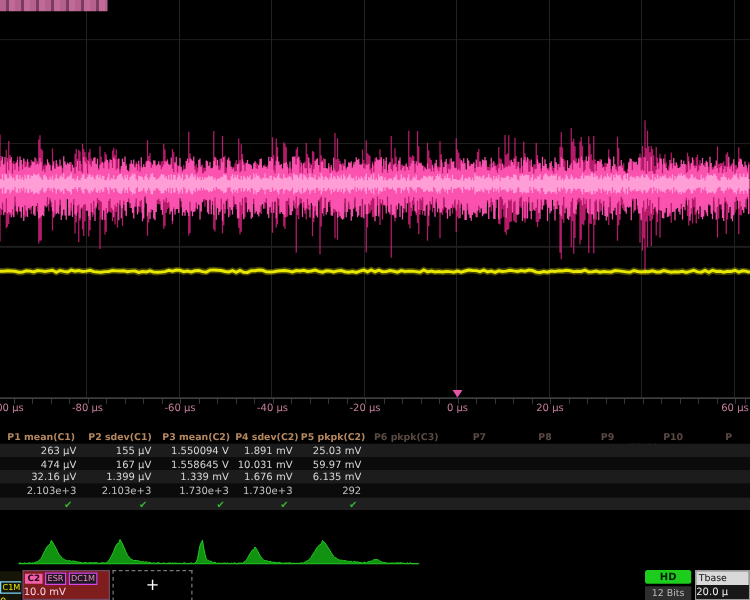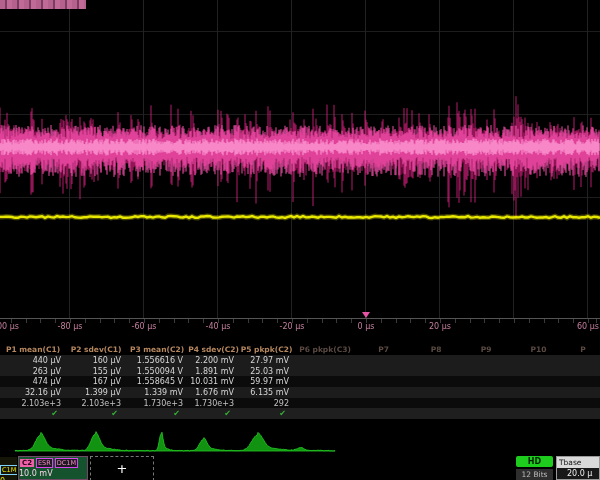--- a/index.html
+++ b/index.html
@@ -40,41 +40,41 @@
   
   #histogram-svg{left:0;top:429px;width:600px;height:27px;}
   
   #bottom-bar{left:0;top:456px;width:600px;height:24px;}
   #c1-box{position:absolute;left:0;top:1px;width:17px;height:23px;overflow:hidden;
     background:#151508;}
   #c1-box .row1{font-size:6.5px;color:#e8e800;border:1px solid #7dd3fc;
     display:inline-block;padding:0 1px;margin-top:1px;}
   #c1-box .row2{font-size:8px;color:#e8e800;margin-top:1px;}
   #c2-box{position:absolute;left:18px;top:0;width:70px;height:24px;
-    background:#14532d;border:1px solid #704a64;box-sizing:border-box;}
+    background:#7f1d1d;border:1px solid #704a64;box-sizing:border-box;}
   #c2-box .tagrow{display:flex;gap:2px;align-items:center;padding:1px 0 0 1px;}
   .c2-badge{background:#f060a8;color:#2a0018;font-size:7px;font-weight:bold;padding:0 2px;}
   .c2-tag{color:#f08cc0;font-size:6.5px;border:1px solid #d946ef;padding:0 1px;
     background:#201824;}
   #c2-box .scale{font-size:8px;color:#f6d2e6;text-align:left;padding-right:3px;margin-top:1px;}
   #trigger-box{position:absolute;left:90px;top:0;width:62px;height:23px;
     border:1px dashed #777;background:#000;color:#fff;
     display:flex;align-items:center;justify-content:center;font-size:13px;}
   #hd-badge{position:absolute;left:516px;top:0;width:37px;height:11px;
     background:#1ecc1e;color:#002200;font-size:8px;font-weight:bold;
     display:flex;align-items:center;justify-content:center;border-radius:2px;}
   #bits-label{position:absolute;left:516px;top:13px;width:37px;height:11px;
     background:#2e2e2e;color:#bbb;font-size:7.5px;
     display:flex;align-items:center;justify-content:center;}
   #tbase-box{position:absolute;left:556px;top:0;width:44px;height:24px;
     border:1px solid #999;box-sizing:border-box;}
   #tbase-box .row1{background:#d9d9d9;color:#111;font-size:7.5px;height:11px;
     line-height:11px;padding-left:2px;}
   #tbase-box .row2{background:#181818;color:#eee;font-size:8px;height:11px;
-    line-height:11px;padding-left:10px;}
+    line-height:11px;padding-left:0;}
 </style>
 </head>
 <body>
 
 <div id="grid-area" class="abs"></div>
 <svg id="trace-svg" class="abs" viewBox="0 0 600 318">
   <g id="c2-noise-trace">
       <path d="M0 107.6V193.2M1 124.8V171.9M2 127.8V167.9M3 134.6V163.5M4 129.7V170.1M5 119.7V182.5M6 126.3V181.3M7 112.8V179.1M8 124.0V172.0M9 131.2V170.3M10 130.2V172.1M11 128.8V173.8M12 130.9V164.5M13 129.1V161.8M14 125.2V171.6M15 132.9V165.7M16 129.8V168.6M17 132.4V169.4M18 131.2V162.7M19 127.1V171.7M20 128.6V173.8M21 129.6V172.9M22 134.6V163.7M23 129.6V162.4M24 133.0V163.7M25 127.8V171.1M26 129.0V163.7M27 131.7V162.9M28 135.5V168.1M29 126.8V164.9M30 128.9V169.3M31 111.5V194.7M32 108.1V192.5M33 119.0V192.3M34 120.3V166.8M35 132.4V169.1M36 130.8V159.2M37 132.6V160.7M38 135.6V165.0M39 134.3V169.0M40 133.6V160.1M41 136.4V165.6M42 118.8V184.4M43 133.5V169.9M44 134.6V172.4M45 130.7V169.1M46 131.0V163.3M47 133.3V165.4M48 132.9V164.2M49 131.7V160.4M50 134.1V170.5M51 135.9V166.9M52 137.1V157.6M53 135.6V158.8M54 135.8V158.8M55 132.0V166.0M56 131.6V166.7M57 129.7V168.9M58 136.5V166.9M59 133.6V164.0M60 123.0V186.8M61 119.0V177.9M62 127.0V170.1M63 119.7V193.7M64 120.9V176.3M65 131.2V167.4M66 115.2V183.6M67 119.2V188.8M68 121.6V176.9M69 125.8V164.2M70 127.7V164.9M71 121.8V189.2M72 119.0V184.1M73 126.7V169.5M74 130.4V173.6M75 133.9V171.8M76 130.6V166.7M77 130.7V166.7M78 134.7V162.7M79 134.3V167.9M80 117.0V199.2M81 125.4V175.4M82 130.4V172.8M83 130.3V163.8M84 121.5V187.6M85 123.3V185.4M86 132.2V167.8M87 129.5V169.4M88 130.6V169.5M89 130.7V170.2M90 120.3V177.0M91 118.1V168.5M92 123.9V179.6M93 119.4V169.6M94 127.4V182.0M95 126.9V162.7M96 135.4V164.2M97 134.7V165.9M98 126.9V180.6M99 129.7V163.8M100 134.9V164.1M101 130.9V172.9M102 135.9V159.9M103 136.5V162.0M104 134.8V166.3M105 131.0V161.8M106 133.1V169.6M107 132.0V160.8M108 133.1V161.9M109 129.3V165.4M110 130.9V169.8M111 131.1V169.7M112 132.9V165.6M113 134.6V170.1M114 136.1V167.1M115 133.2V166.2M116 137.0V158.2M117 128.4V160.7M118 112.2V188.6M119 124.8V177.9M120 122.4V169.4M121 130.1V170.0M122 136.0V163.2M123 130.4V165.6M124 131.7V164.1M125 133.7V157.9M126 137.2V163.1M127 135.0V163.4M128 132.0V163.4M129 129.1V166.5M130 128.7V162.4M131 115.1V182.9M132 119.5V181.0M133 128.5V170.4M134 127.2V167.3M135 130.7V166.2M136 133.5V165.0M137 131.8V167.3M138 119.1V179.3M139 121.8V167.3M140 129.8V169.4M141 131.0V165.6M142 131.9V166.8M143 133.6V170.3M144 136.1V157.9M145 138.0V165.7M146 135.8V158.5M147 132.0V165.5M148 136.9V158.8M149 132.4V162.6M150 134.8V159.9M151 105.3V188.3M152 122.7V186.4M153 128.7V169.2M154 128.2V164.3M155 129.1V164.1M156 132.9V166.0M157 131.1V166.8M158 133.9V160.1M159 135.0V160.6M160 136.0V165.0M161 132.0V160.6M162 131.6V162.0M163 134.0V160.6M164 134.2V165.4M165 136.7V159.9M166 133.3V161.6M167 135.0V160.8M168 135.0V158.2M169 135.0V167.0M170 136.0V163.9M171 104.7V183.5M172 125.3V185.1M173 126.6V164.6M174 133.5V162.8M175 132.3V163.7M176 126.9V167.7M177 134.5V167.5M178 108.7V186.5M179 125.8V180.3M180 124.6V167.2M181 133.9V160.7M182 135.6V167.4M183 131.2V162.1M184 135.1V172.2M185 135.4V164.3M186 133.7V167.2M187 137.9V165.6M188 130.5V160.9M189 128.0V167.4M190 131.5V164.2M191 110.8V182.1M192 128.2V187.5M193 115.3V185.4M194 123.2V171.4M195 129.3V174.9M196 130.9V173.5M197 130.6V162.2M198 132.2V168.3M199 131.9V166.2M200 136.5V161.7M201 135.6V159.8M202 137.8V163.4M203 134.8V163.1M204 129.9V166.0M205 130.1V166.5M206 131.2V165.3M207 132.7V160.7M208 130.2V164.5M209 129.3V171.2M210 134.7V159.8M211 134.8V158.6M212 131.4V166.7M213 137.4V162.3M214 132.3V164.6M215 131.3V168.2M216 134.9V162.2M217 136.0V163.4M218 109.7V186.1M219 123.9V167.7M220 132.1V161.6M221 110.8V181.9M222 117.6V179.3M223 130.3V164.6M224 133.6V170.5M225 135.1V162.9M226 135.6V160.8M227 113.7V181.1M228 114.9V183.1M229 117.8V173.7M230 131.2V173.1M231 134.6V164.2M232 133.3V166.6M233 135.0V161.3M234 135.4V159.1M235 129.3V164.9M236 131.4V162.3M237 119.4V202.2M238 117.5V172.1M239 125.7V175.3M240 127.9V163.1M241 133.5V162.6M242 131.6V162.8M243 130.6V166.2M244 129.2V171.0M245 114.3V175.6M246 123.1V167.3M247 129.2V168.0M248 130.1V167.8M249 137.0V160.6M250 120.8V188.9M251 121.3V177.5M252 133.1V168.8M253 131.0V161.0M254 132.0V159.9M255 132.2V161.3M256 110.8V203.5M257 124.1V181.2M258 128.1V167.8M259 126.3V172.9M260 135.9V166.1M261 136.3V157.7M262 135.9V163.9M263 133.4V161.8M264 133.6V165.5M265 134.7V168.8M266 135.7V168.6M267 134.6V170.1M268 106.3V190.5M269 127.3V168.2M270 110.5V191.8M271 127.1V173.5M272 128.7V170.5M273 135.7V164.7M274 130.6V168.3M275 130.7V162.3M276 133.7V169.8M277 134.1V158.9M278 134.1V162.7M279 132.2V167.2M280 136.1V163.9M281 134.7V162.9M282 133.1V160.5M283 129.8V159.8M284 133.7V165.7M285 134.0V166.0M286 133.6V168.2M287 129.6V167.6M288 136.0V161.1M289 132.8V159.4M290 119.5V173.8M291 128.0V171.8M292 131.0V163.6M293 112.3V202.0M294 122.5V182.0M295 123.5V170.9M296 124.8V170.1M297 134.1V168.2M298 129.1V173.6M299 132.3V173.7M300 126.5V171.8M301 132.1V168.3M302 135.0V164.5M303 127.5V170.8M304 119.3V180.0M305 126.6V163.8M306 132.8V175.5M307 135.5V160.5M308 128.7V164.9M309 128.5V166.6M310 135.9V164.7M311 132.4V168.5M312 130.6V161.2M313 108.7V206.1M314 126.5V168.6M315 132.7V172.5M316 118.6V177.2M317 125.4V174.2M318 131.4V164.8M319 136.8V161.1M320 135.7V157.9M321 131.8V164.8M322 131.6V164.3M323 132.5V170.4M324 132.4V167.4M325 130.2V162.0M326 134.3V162.0M327 104.6V179.5M328 125.3V182.7M329 125.9V172.7M330 124.1V169.0M331 124.9V163.9M332 131.2V162.3M333 131.0V172.1M334 104.8V178.3M335 117.0V187.3M336 132.9V171.7M337 132.5V168.0M338 132.1V171.8M339 132.6V159.5M340 133.9V168.4M341 136.2V159.5M342 114.2V192.6M343 120.4V180.9M344 126.3V168.1M345 128.0V162.2M346 131.5V169.8M347 134.1V163.0M348 132.9V161.0M349 132.1V162.2M350 132.8V163.8M351 133.4V163.9M352 112.9V190.4M353 123.4V170.8M354 130.0V172.0M355 134.2V168.1M356 136.3V159.1M357 134.8V170.3M358 131.0V165.4M359 131.2V166.9M360 127.0V167.1M361 134.2V165.8M362 130.1V170.9M363 132.5V161.3M364 134.2V166.7M365 110.6V185.8M366 119.6V173.3M367 122.1V175.0M368 126.5V166.1M369 129.4V163.8M370 128.7V164.1M371 130.3V160.2M372 136.4V165.1M373 135.6V158.7M374 129.8V168.3M375 133.7V166.8M376 133.5V163.8M377 131.7V166.6M378 132.3V166.8M379 130.0V167.8M380 134.3V165.3M381 131.2V162.6M382 121.5V173.8M383 119.2V167.9M384 129.6V165.8M385 131.6V166.0M386 132.3V163.2M387 132.5V160.9M388 130.3V162.8M389 133.8V165.6M390 133.2V161.7M391 133.6V163.1M392 131.2V161.9M393 134.2V169.3M394 130.1V164.2M395 133.8V164.4M396 130.6V168.3M397 132.5V166.3M398 131.3V159.8M399 117.6V179.0M400 126.6V179.6M401 127.4V174.8M402 131.1V167.3M403 132.1V173.5M404 108.0V185.7M405 123.8V187.7M406 122.6V183.9M407 108.2V183.2M408 128.3V177.7M409 129.7V177.1M410 129.8V168.5M411 126.6V176.6M412 110.2V177.5M413 124.7V178.4M414 129.3V170.1M415 134.9V160.7M416 134.6V165.4M417 133.8V166.6M418 132.4V163.8M419 113.3V174.1M420 122.5V178.1M421 127.7V174.7M422 132.1V163.7M423 126.9V162.0M424 128.6V162.7M425 132.5V162.5M426 134.2V168.8M427 131.5V162.3M428 131.3V163.4M429 114.3V177.6M430 123.9V181.6M431 129.7V177.3M432 130.5V166.7M433 134.7V167.7M434 132.0V161.6M435 133.7V160.9M436 132.1V159.7M437 134.7V163.5M438 136.4V157.9M439 133.9V157.2M440 134.6V160.1M441 134.2V168.5M442 132.7V158.7M443 134.3V167.5M444 134.5V158.4M445 131.4V160.9M446 131.3V167.2M447 137.5V160.9M448 117.3V202.2M449 105.7V207.4M450 118.0V175.3M451 127.0V178.1M452 128.3V166.4M453 136.7V167.2M454 136.2V164.3M455 135.9V163.7M456 135.1V166.0M457 102.3V197.8M458 113.3V177.0M459 110.9V202.9M460 116.9V190.4M461 126.5V171.5M462 129.8V163.7M463 128.4V161.8M464 113.2V195.6M465 109.6V191.8M466 116.5V179.4M467 129.3V180.1M468 128.0V176.1M469 128.7V166.9M470 132.8V165.6M471 109.0V202.3M472 115.4V178.8M473 123.4V179.2M474 128.2V167.5M475 108.7V202.6M476 127.6V179.9M477 130.7V175.8M478 130.5V163.0M479 133.8V161.1M480 127.2V169.6M481 128.6V168.4M482 131.3V160.3M483 133.2V165.1M484 130.1V167.7M485 130.5V168.7M486 131.2V164.7M487 119.5V180.0M488 127.6V170.5M489 135.3V161.5M490 133.4V164.5M491 134.2V168.3M492 135.3V163.9M493 133.1V171.7M494 109.3V192.6M495 118.4V180.1M496 132.7V175.8M497 136.0V164.2M498 131.9V166.5M499 130.6V168.1M500 136.5V165.7M501 138.2V159.0M502 135.0V160.7M503 133.1V162.5M504 132.7V164.9M505 136.5V166.2M506 128.7V160.6M507 130.6V170.1M508 136.7V168.7M509 137.1V158.8M510 136.5V167.3M511 135.0V168.7M512 122.7V194.2M513 125.9V174.6M514 116.7V200.6M515 125.5V190.5M516 96.2V219.4M517 118.4V177.1M518 104.4V197.7M519 116.9V172.5M520 121.8V176.7M521 116.8V196.7M522 119.2V175.6M523 124.2V172.0M524 132.7V165.9M525 117.5V188.4M526 126.0V177.7M527 130.0V168.0M528 122.9V190.1M529 129.3V168.1M530 131.3V174.4M531 129.9V168.2M532 123.4V170.5M533 129.7V163.7M534 135.6V169.3M535 132.4V169.5M536 134.2V172.8M537 122.0V178.2M538 130.5V168.7M539 130.2V164.8M540 136.1V165.4M541 130.4V166.2M542 131.8V163.9M543 135.3V165.7M544 134.9V167.1M545 131.6V167.2M546 135.8V161.9M547 135.4V159.7M548 131.4V162.4M549 131.8V160.3M550 122.1V172.8M551 125.1V180.3M552 131.4V173.2M553 133.5V171.2M554 126.0V178.8M555 127.8V165.8M556 132.1V171.7M557 125.7V178.8M558 123.8V166.3M559 131.6V175.2M560 128.0V165.4M561 132.8V165.0M562 136.6V167.8M563 136.5V165.7M564 130.4V162.6M565 129.5V171.6M566 133.5V161.6M567 133.1V164.3M568 136.2V163.5M569 134.9V169.6M570 133.8V160.7M571 133.3V168.6M572 131.6V161.9M573 135.8V165.6M574 117.1V189.9M575 131.2V174.8M576 130.6V164.0M577 130.3V167.6M578 130.3V160.6M579 128.9V168.1M580 132.6V162.0M581 123.2V187.1M582 121.7V175.5M583 130.2V167.1M584 132.9V163.1M585 131.1V161.3M586 130.2V161.9M587 131.1V160.1M588 132.2V170.2M589 131.9V167.8M590 133.7V157.6M591 117.8V187.3M592 126.9V172.0M593 128.1V172.4M594 132.5V160.3M595 136.6V165.8M596 135.6V161.3M597 135.3V167.1M598 134.2V159.3M599 129.7V170.5" stroke="#f0268e" stroke-opacity="0.75" stroke-width="1" fill="none"></path>
       <path d="M0 133.3V166.3M1 128.3V167.4M2 125.3V162.0M3 131.3V172.2M4 125.5V169.5M5 138.7V158.8M6 129.2V170.8M7 136.3V169.6M8 127.4V170.1M9 125.6V173.8M10 138.9V167.3M11 131.2V173.5M12 135.7V157.2M13 130.3V168.9M14 127.7V169.5M15 136.7V164.9M16 125.1V169.2M17 127.9V174.1M18 135.5V165.8M19 126.7V176.7M20 133.8V164.2M21 133.2V168.3M22 127.4V173.5M23 133.9V166.5M24 134.3V167.7M25 132.1V165.7M26 129.3V164.8M27 129.4V171.6M28 126.0V172.7M29 131.5V164.8M30 130.7V162.4M31 131.3V174.8M32 126.3V174.1M33 129.5V172.9M34 136.7V172.1M35 135.3V172.9M36 137.8V164.6M37 132.2V165.7M38 127.3V157.7M39 130.0V163.4M40 131.7V158.4M41 136.6V161.8M42 132.2V168.5M43 128.9V173.9M44 135.2V160.1M45 128.2V171.2M46 133.4V170.2M47 133.0V171.2M48 127.6V159.5M49 133.1V175.9M50 138.1V172.3M51 125.0V167.7M52 129.2V172.3M53 131.5V175.8M54 130.1V159.4M55 130.9V172.5M56 129.5V172.3M57 136.9V162.1M58 131.7V173.5M59 134.4V159.2M60 139.0V171.3M61 133.6V172.4M62 128.7V164.6M63 136.7V163.5M64 128.8V174.3M65 136.9V166.1M66 138.4V165.8M67 125.5V163.7M68 129.1V163.4M69 130.9V168.6M70 138.8V168.5M71 128.7V173.0M72 131.6V175.9M73 133.4V162.6M74 128.5V169.7M75 126.1V160.6M76 125.8V176.8M77 131.4V165.2M78 126.9V158.4M79 135.9V159.9M80 131.8V160.5M81 130.8V161.5M82 129.4V175.9M83 134.5V168.4M84 129.1V175.7M85 127.3V166.3M86 127.9V170.6M87 135.0V160.7M88 127.3V158.9M89 128.0V166.1M90 134.3V167.6M91 126.0V173.7M92 127.4V163.8M93 136.0V165.6M94 134.5V162.1M95 126.8V176.1M96 138.2V160.2M97 132.8V174.6M98 126.9V166.5M99 129.6V160.3M100 125.2V168.5M101 132.6V172.4M102 136.1V161.6M103 137.4V158.6M104 131.0V162.5M105 128.2V166.4M106 130.9V170.3M107 127.5V174.7M108 134.0V165.3M109 131.1V158.8M110 136.3V171.6M111 128.6V164.8M112 137.4V161.0M113 125.8V159.9M114 133.7V176.9M115 131.3V174.8M116 133.6V157.0M117 129.8V162.7M118 128.8V172.9M119 128.6V169.9M120 129.4V175.2M121 134.1V167.3M122 131.5V168.0M123 128.1V174.7M124 128.3V176.1M125 132.3V169.5M126 131.3V159.7M127 129.0V159.0M128 131.8V160.7M129 135.3V168.0M130 133.6V171.8M131 131.7V159.6M132 128.7V161.6M133 129.8V158.1M134 128.4V162.3M135 131.7V161.3M136 131.6V171.3M137 125.9V169.1M138 134.9V176.6M139 137.7V165.7M140 129.9V171.8M141 125.3V167.3M142 137.9V167.1M143 132.6V170.4M144 126.4V158.5M145 133.4V161.0M146 137.3V172.5M147 135.7V169.8M148 134.9V172.6M149 128.8V168.2M150 126.8V169.9M151 130.2V172.8M152 126.5V161.3M153 127.3V168.6M154 128.8V173.0M155 125.2V169.5M156 135.7V169.0M157 138.8V161.9M158 137.4V167.3M159 127.8V163.7M160 126.7V175.6M161 133.3V169.1M162 138.8V161.5M163 138.1V159.1M164 137.0V159.4M165 128.4V160.2M166 128.9V170.0M167 132.6V171.3M168 129.6V159.8M169 134.6V171.4M170 134.0V160.8M171 128.7V171.9M172 126.0V157.9M173 132.3V175.8M174 128.0V166.5M175 136.0V172.0M176 135.7V169.6M177 126.7V158.9M178 129.7V176.6M179 125.6V162.8M180 138.3V170.7M181 138.3V160.3M182 127.5V159.0M183 126.0V173.8M184 128.6V165.7M185 133.2V167.9M186 135.3V171.6M187 133.7V157.0M188 137.1V163.6M189 136.9V163.4M190 131.4V174.8M191 130.8V174.3M192 137.9V161.5M193 136.8V164.1M194 127.4V158.6M195 132.0V175.3M196 136.9V157.5M197 130.1V158.0M198 127.9V169.8M199 131.0V167.5M200 131.2V169.5M201 132.2V174.9M202 134.9V173.8M203 130.5V158.9M204 128.9V170.8M205 134.5V169.1M206 135.1V171.6M207 132.0V173.2M208 127.2V169.9M209 126.7V164.1M210 134.0V163.3M211 132.3V166.9M212 133.2V161.8M213 133.4V158.5M214 134.9V171.4M215 125.3V174.3M216 128.7V165.7M217 125.6V170.2M218 126.8V161.3M219 136.2V170.3M220 138.6V161.0M221 128.6V174.6M222 125.2V158.0M223 129.2V159.2M224 131.9V171.0M225 131.1V169.6M226 134.7V170.9M227 130.5V171.6M228 130.4V173.6M229 129.6V160.8M230 133.4V160.6M231 138.9V158.5M232 129.1V172.0M233 138.4V172.2M234 125.3V168.9M235 125.2V160.4M236 125.2V166.8M237 131.5V157.2M238 126.5V166.1M239 125.2V164.3M240 138.2V158.3M241 129.9V159.1M242 138.6V173.5M243 130.3V161.5M244 134.5V168.2M245 134.5V166.6M246 138.8V158.9M247 126.0V163.8M248 134.6V174.0M249 131.5V162.4M250 138.8V164.4M251 135.4V174.3M252 128.5V165.0M253 127.3V172.4M254 126.5V174.0M255 131.9V159.9M256 137.4V158.8M257 129.6V157.2M258 129.3V170.8M259 134.3V166.4M260 127.1V158.0M261 134.4V171.6M262 134.8V169.6M263 130.6V161.3M264 138.2V160.1M265 132.0V172.4M266 137.0V172.5M267 126.0V167.0M268 136.2V167.6M269 138.0V169.4M270 137.4V174.2M271 136.3V169.2M272 131.2V173.0M273 131.5V174.7M274 136.1V175.8M275 132.6V174.9M276 127.3V158.5M277 135.7V173.7M278 133.3V169.5M279 129.7V161.2M280 130.2V167.6M281 129.0V176.5M282 134.4V173.2M283 131.6V166.9M284 129.4V158.0M285 125.7V169.2M286 127.8V173.8M287 127.0V172.3M288 131.5V164.7M289 131.6V173.8M290 130.7V159.1M291 134.6V174.6M292 134.9V163.6M293 131.7V171.2M294 131.8V171.3M295 130.9V162.7M296 135.9V164.0M297 138.5V160.4M298 131.1V158.2M299 137.8V158.7M300 129.4V176.9M301 125.7V172.7M302 127.6V157.1M303 128.3V173.1M304 127.8V159.1M305 125.6V162.3M306 138.1V159.6M307 127.1V164.1M308 135.3V163.7M309 125.8V170.8M310 138.4V157.2M311 131.4V169.7M312 129.6V171.4M313 135.2V163.5M314 136.9V172.0M315 131.5V171.3M316 130.7V174.1M317 133.5V164.4M318 137.0V167.6M319 128.4V162.8M320 125.9V173.6M321 136.1V164.5M322 134.1V175.5M323 132.7V166.4M324 136.7V158.2M325 131.4V169.7M326 133.4V162.8M327 136.0V157.1M328 132.8V161.8M329 130.5V166.2M330 128.3V160.3M331 128.8V157.6M332 138.2V168.9M333 128.9V170.2M334 132.3V160.6M335 129.8V167.7M336 130.5V158.6M337 130.2V160.3M338 132.5V157.7M339 136.6V168.7M340 133.8V172.6M341 135.3V164.3M342 130.7V163.3M343 135.2V172.5M344 134.7V160.8M345 137.1V163.6M346 132.2V157.5M347 137.3V166.4M348 130.6V173.4M349 127.7V158.9M350 134.8V169.7M351 137.0V166.7M352 133.9V169.9M353 127.8V169.5M354 138.7V166.7M355 133.6V157.7M356 129.3V165.5M357 127.2V166.3M358 138.4V175.0M359 134.9V167.5M360 135.7V173.0M361 126.6V166.3M362 129.3V163.6M363 128.9V165.9M364 134.5V159.5M365 134.1V168.3M366 136.2V163.6M367 135.0V160.2M368 136.6V174.3M369 127.9V162.5M370 130.8V171.8M371 126.5V168.4M372 130.5V176.0M373 135.6V176.0M374 126.6V162.8M375 128.3V171.5M376 132.6V174.3M377 131.0V176.5M378 131.2V172.0M379 129.9V170.0M380 137.5V170.7M381 127.6V173.7M382 133.5V168.7M383 133.3V164.4M384 129.0V169.9M385 133.8V166.8M386 127.5V172.9M387 128.2V171.5M388 125.5V170.5M389 128.1V170.9M390 136.2V159.9M391 136.2V175.2M392 136.3V165.7M393 126.1V158.4M394 133.9V161.8M395 129.0V175.1M396 132.8V175.2M397 136.1V159.6M398 138.1V159.6M399 134.6V175.4M400 130.7V157.6M401 136.2V157.3M402 130.8V159.3M403 134.8V164.2M404 134.2V162.5M405 133.1V174.2M406 133.5V166.4M407 132.1V159.7M408 133.2V160.8M409 127.8V159.4M410 129.6V170.1M411 131.8V161.8M412 126.8V160.6M413 135.1V171.4M414 133.2V171.9M415 129.3V171.4M416 138.2V158.4M417 126.2V157.1M418 138.3V176.8M419 128.1V161.1M420 125.8V174.7M421 129.8V161.1M422 125.7V174.7M423 137.4V157.6M424 137.3V168.8M425 127.6V175.3M426 133.6V161.6M427 138.9V167.7M428 135.3V168.5M429 135.0V166.1M430 127.5V159.3M431 131.4V170.3M432 130.4V175.2M433 137.2V159.6M434 125.3V167.8M435 132.7V164.4M436 127.3V159.1M437 131.1V160.0M438 134.8V176.7M439 136.5V166.2M440 130.3V170.7M441 129.0V169.0M442 136.8V159.9M443 138.6V164.7M444 126.0V176.4M445 129.8V167.2M446 136.2V160.5M447 131.2V164.1M448 133.8V171.4M449 125.5V173.0M450 127.2V164.2M451 133.6V157.6M452 136.2V170.5M453 136.9V165.9M454 128.2V175.0M455 134.3V176.0M456 132.2V173.2M457 130.6V161.2M458 135.5V158.3M459 128.2V170.3M460 129.2V171.1M461 130.7V167.3M462 130.3V159.5M463 126.5V158.2M464 134.2V158.8M465 125.1V160.1M466 128.0V164.1M467 137.4V158.2M468 136.0V163.2M469 125.1V159.3M470 128.7V170.3M471 125.2V171.2M472 134.9V159.0M473 136.9V171.3M474 136.9V171.6M475 137.9V174.9M476 131.3V161.2M477 136.7V159.5M478 128.7V169.4M479 128.7V176.2M480 129.7V159.4M481 127.5V162.5M482 134.2V172.0M483 133.6V160.7M484 136.8V172.7M485 133.6V176.3M486 130.8V173.4M487 126.0V165.8M488 127.4V157.2M489 137.9V171.0M490 132.8V175.6M491 125.1V168.5M492 131.4V166.1M493 135.7V172.2M494 137.1V162.5M495 133.3V160.9M496 132.6V171.1M497 127.9V157.4M498 134.2V159.4M499 136.8V162.9M500 137.3V169.2M501 138.8V171.0M502 138.3V165.4M503 129.8V166.2M504 126.5V165.3M505 127.2V176.2M506 136.1V158.7M507 129.2V159.1M508 129.7V167.7M509 129.4V159.0M510 131.6V164.4M511 125.9V170.9M512 126.0V170.6M513 136.6V176.1M514 135.5V166.0M515 136.8V160.6M516 125.7V169.1M517 138.9V166.9M518 128.8V158.8M519 137.2V164.5M520 137.0V160.0M521 125.3V171.0M522 136.7V162.5M523 138.8V167.2M524 138.9V165.5M525 136.0V169.1M526 130.6V171.0M527 135.2V157.7M528 126.5V168.2M529 127.0V168.6M530 138.7V174.4M531 126.8V174.7M532 131.3V170.0M533 134.4V166.3M534 136.2V173.6M535 136.3V173.1M536 127.9V170.8M537 130.7V162.3M538 134.8V169.5M539 126.3V169.4M540 132.6V176.1M541 129.8V167.4M542 134.3V166.4M543 134.4V169.3M544 133.4V171.5M545 127.8V163.0M546 131.2V175.6M547 128.6V165.6M548 131.1V168.1M549 138.5V158.2M550 137.3V164.1M551 128.9V159.7M552 135.5V176.6M553 130.4V166.6M554 125.9V158.5M555 132.5V159.5M556 134.5V157.8M557 132.8V169.8M558 137.4V168.1M559 136.2V171.2M560 132.7V164.7M561 130.5V173.6M562 126.4V175.4M563 131.7V173.1M564 133.3V168.0M565 128.5V169.6M566 129.7V172.9M567 138.1V163.2M568 125.4V164.3M569 130.3V170.9M570 135.8V175.4M571 135.1V157.7M572 132.7V170.0M573 128.3V175.7M574 134.3V165.4M575 138.1V158.5M576 133.9V163.3M577 132.5V163.3M578 138.3V174.3M579 135.4V176.7M580 132.7V157.8M581 137.5V160.9M582 133.3V162.7M583 125.4V170.1M584 134.9V165.6M585 132.6V174.9M586 137.1V176.9M587 127.3V172.2M588 138.7V161.3M589 135.7V157.5M590 134.7V160.5M591 129.4V166.7M592 126.8V161.0M593 127.3V165.2M594 131.3V168.2M595 133.3V170.4M596 129.1V165.7M597 132.2V158.9M598 137.1V157.6M599 131.6V171.4" stroke="#ff55b4" stroke-opacity="0.95" stroke-width="1" fill="none"></path>
       <path d="M0 143.1V150.9M1 143.3V150.7M2 139.2V154.8M3 144.1V149.9M4 139.0V155.0M5 139.9V154.1M6 142.5V151.5M7 142.5V151.5M8 139.0V155.0M9 140.9V153.1M10 142.5V151.5M11 141.9V152.1M12 144.4V149.6M13 140.2V153.8M14 139.5V154.5M15 143.2V150.8M16 140.1V153.9M17 143.4V150.6M18 141.6V152.4M19 144.1V149.9M20 139.8V154.2M21 142.7V151.3M22 139.9V154.1M23 139.5V154.5M24 142.7V151.3M25 140.3V153.7M26 140.8V153.2M27 138.7V155.3M28 139.5V154.5M29 140.2V153.8M30 139.5V154.5M31 138.8V155.2M32 141.3V152.7M33 142.5V151.5M34 143.9V150.1M35 140.2V153.8M36 139.8V154.2M37 141.2V152.8M38 143.4V150.6M39 143.9V150.1M40 141.4V152.6M41 143.3V150.7M42 140.3V153.7M43 144.1V149.9M44 142.8V151.2M45 139.3V154.7M46 142.5V151.5M47 143.1V150.9M48 141.2V152.8M49 140.2V153.8M50 141.8V152.2M51 138.8V155.2M52 143.2V150.8M53 142.7V151.3M54 141.2V152.8M55 141.3V152.7M56 140.2V153.8M57 138.5V155.5M58 142.9V151.1M59 142.6V151.4M60 144.5V149.5M61 142.9V151.1M62 140.8V153.2M63 143.9V150.1M64 144.4V149.6M65 142.3V151.7M66 139.9V154.1M67 139.3V154.7M68 142.7V151.3M69 143.1V150.9M70 141.6V152.4M71 139.9V154.1M72 139.0V155.0M73 141.5V152.5M74 140.2V153.8M75 142.1V151.9M76 143.6V150.4M77 140.4V153.6M78 139.6V154.4M79 141.7V152.3M80 139.7V154.3M81 142.7V151.3M82 140.6V153.4M83 140.8V153.2M84 144.0V150.0M85 144.2V149.8M86 142.0V152.0M87 138.8V155.2M88 144.2V149.8M89 142.5V151.5M90 142.9V151.1M91 140.2V153.8M92 143.7V150.3M93 143.1V150.9M94 140.9V153.1M95 139.7V154.3M96 139.5V154.5M97 138.9V155.1M98 141.4V152.6M99 143.6V150.4M100 139.8V154.2M101 142.1V151.9M102 139.7V154.3M103 144.2V149.8M104 141.7V152.3M105 140.5V153.5M106 138.5V155.5M107 139.6V154.4M108 138.8V155.2M109 143.4V150.6M110 144.3V149.7M111 140.5V153.5M112 140.9V153.1M113 141.1V152.9M114 141.7V152.3M115 143.7V150.3M116 141.0V153.0M117 139.2V154.8M118 141.9V152.1M119 143.8V150.2M120 141.8V152.2M121 138.9V155.1M122 138.6V155.4M123 141.6V152.4M124 141.7V152.3M125 143.5V150.5M126 143.4V150.6M127 142.3V151.7M128 141.2V152.8M129 139.1V154.9M130 139.7V154.3M131 139.4V154.6M132 142.0V152.0M133 141.0V153.0M134 143.4V150.6M135 140.0V154.0M136 143.8V150.2M137 139.1V154.9M138 143.6V150.4M139 140.0V154.0M140 140.0V154.0M141 143.8V150.2M142 141.7V152.3M143 138.9V155.1M144 140.3V153.7M145 142.6V151.4M146 139.3V154.7M147 144.4V149.6M148 143.1V150.9M149 139.4V154.6M150 140.0V154.0M151 142.6V151.4M152 141.1V152.9M153 139.0V155.0M154 138.7V155.3M155 141.6V152.4M156 140.2V153.8M157 143.6V150.4M158 141.1V152.9M159 142.5V151.5M160 141.4V152.6M161 144.1V149.9M162 141.6V152.4M163 143.5V150.5M164 141.8V152.2M165 142.2V151.8M166 141.8V152.2M167 140.3V153.7M168 141.3V152.7M169 140.7V153.3M170 141.3V152.7M171 143.6V150.4M172 141.9V152.1M173 144.4V149.6M174 143.0V151.0M175 142.8V151.2M176 142.6V151.4M177 141.1V152.9M178 141.5V152.5M179 139.2V154.8M180 139.8V154.2M181 140.2V153.8M182 143.7V150.3M183 144.0V150.0M184 144.3V149.7M185 140.9V153.1M186 139.2V154.8M187 142.5V151.5M188 140.2V153.8M189 142.0V152.0M190 139.8V154.2M191 143.2V150.8M192 143.7V150.3M193 140.8V153.2M194 143.8V150.2M195 140.6V153.4M196 141.7V152.3M197 143.3V150.7M198 140.9V153.1M199 142.0V152.0M200 140.2V153.8M201 143.7V150.3M202 143.2V150.8M203 138.8V155.2M204 141.7V152.3M205 138.7V155.3M206 140.5V153.5M207 140.4V153.6M208 142.1V151.9M209 143.8V150.2M210 142.4V151.6M211 142.1V151.9M212 138.7V155.3M213 142.3V151.7M214 142.4V151.6M215 142.9V151.1M216 140.6V153.4M217 140.4V153.6M218 144.0V150.0M219 141.2V152.8M220 141.9V152.1M221 142.4V151.6M222 140.3V153.7M223 138.6V155.4M224 142.2V151.8M225 142.8V151.2M226 143.1V150.9M227 139.1V154.9M228 141.7V152.3M229 142.6V151.4M230 142.0V152.0M231 141.3V152.7M232 140.9V153.1M233 142.0V152.0M234 143.9V150.1M235 138.5V155.5M236 139.8V154.2M237 139.8V154.2M238 140.4V153.6M239 142.3V151.7M240 140.0V154.0M241 138.9V155.1M242 143.6V150.4M243 139.7V154.3M244 140.4V153.6M245 141.7V152.3M246 143.5V150.5M247 142.0V152.0M248 138.8V155.2M249 141.5V152.5M250 141.8V152.2M251 142.5V151.5M252 139.7V154.3M253 143.7V150.3M254 143.8V150.2M255 141.2V152.8M256 142.5V151.5M257 138.6V155.4M258 141.0V153.0M259 143.7V150.3M260 141.3V152.7M261 141.1V152.9M262 142.4V151.6M263 143.7V150.3M264 141.8V152.2M265 138.8V155.2M266 142.7V151.3M267 140.5V153.5M268 141.4V152.6M269 143.2V150.8M270 140.4V153.6M271 141.1V152.9M272 142.6V151.4M273 140.2V153.8M274 143.1V150.9M275 139.2V154.8M276 140.9V153.1M277 143.6V150.4M278 141.8V152.2M279 140.3V153.7M280 139.2V154.8M281 142.1V151.9M282 142.8V151.2M283 142.1V151.9M284 144.5V149.5M285 140.5V153.5M286 143.9V150.1M287 141.7V152.3M288 143.1V150.9M289 141.0V153.0M290 142.4V151.6M291 144.1V149.9M292 141.1V152.9M293 138.8V155.2M294 144.1V149.9M295 141.6V152.4M296 142.2V151.8M297 139.7V154.3M298 143.3V150.7M299 138.7V155.3M300 143.9V150.1M301 142.4V151.6M302 143.9V150.1M303 138.9V155.1M304 141.4V152.6M305 140.7V153.3M306 141.1V152.9M307 144.1V149.9M308 141.7V152.3M309 144.0V150.0M310 144.2V149.8M311 143.0V151.0M312 142.5V151.5M313 142.8V151.2M314 144.1V149.9M315 142.2V151.8M316 141.4V152.6M317 139.3V154.7M318 143.5V150.5M319 144.1V149.9M320 143.6V150.4M321 139.4V154.6M322 142.7V151.3M323 141.3V152.7M324 142.6V151.4M325 144.5V149.5M326 141.9V152.1M327 139.4V154.6M328 144.3V149.7M329 144.4V149.6M330 142.9V151.1M331 141.2V152.8M332 142.3V151.7M333 140.0V154.0M334 144.2V149.8M335 144.1V149.9M336 144.2V149.8M337 143.0V151.0M338 142.5V151.5M339 140.5V153.5M340 140.7V153.3M341 141.4V152.6M342 142.2V151.8M343 140.5V153.5M344 140.6V153.4M345 141.3V152.7M346 140.7V153.3M347 144.4V149.6M348 143.3V150.7M349 140.8V153.2M350 139.2V154.8M351 141.1V152.9M352 139.2V154.8M353 142.3V151.7M354 143.8V150.2M355 142.7V151.3M356 140.6V153.4M357 142.4V151.6M358 139.3V154.7M359 142.5V151.5M360 142.1V151.9M361 144.4V149.6M362 139.8V154.2M363 143.2V150.8M364 143.1V150.9M365 143.1V150.9M366 143.9V150.1M367 144.0V150.0M368 143.8V150.2M369 142.0V152.0M370 139.6V154.4M371 144.5V149.5M372 142.6V151.4M373 142.3V151.7M374 143.1V150.9M375 141.3V152.7M376 142.0V152.0M377 144.2V149.8M378 142.2V151.8M379 144.3V149.7M380 138.6V155.4M381 140.9V153.1M382 140.4V153.6M383 141.3V152.7M384 140.8V153.2M385 142.6V151.4M386 140.9V153.1M387 140.0V154.0M388 143.2V150.8M389 141.8V152.2M390 141.9V152.1M391 139.2V154.8M392 142.0V152.0M393 142.4V151.6M394 144.3V149.7M395 140.7V153.3M396 143.3V150.7M397 141.0V153.0M398 142.8V151.2M399 140.0V154.0M400 144.5V149.5M401 141.7V152.3M402 142.2V151.8M403 142.4V151.6M404 142.4V151.6M405 141.1V152.9M406 140.3V153.7M407 140.9V153.1M408 143.5V150.5M409 141.6V152.4M410 142.2V151.8M411 139.4V154.6M412 139.6V154.4M413 140.2V153.8M414 143.5V150.5M415 144.3V149.7M416 140.5V153.5M417 140.2V153.8M418 139.1V154.9M419 140.8V153.2M420 140.0V154.0M421 139.5V154.5M422 140.0V154.0M423 139.9V154.1M424 144.4V149.6M425 141.8V152.2M426 139.6V154.4M427 144.3V149.7M428 142.5V151.5M429 143.1V150.9M430 141.0V153.0M431 141.3V152.7M432 139.2V154.8M433 143.9V150.1M434 143.6V150.4M435 140.6V153.4M436 138.7V155.3M437 138.8V155.2M438 140.3V153.7M439 141.3V152.7M440 140.7V153.3M441 139.3V154.7M442 140.5V153.5M443 140.0V154.0M444 140.7V153.3M445 138.9V155.1M446 144.1V149.9M447 141.2V152.8M448 140.4V153.6M449 143.7V150.3M450 142.3V151.7M451 144.1V149.9M452 142.7V151.3M453 139.4V154.6M454 141.0V153.0M455 143.1V150.9M456 142.9V151.1M457 139.6V154.4M458 141.3V152.7M459 143.5V150.5M460 142.6V151.4M461 141.9V152.1M462 143.0V151.0M463 143.0V151.0M464 143.0V151.0M465 140.8V153.2M466 138.6V155.4M467 142.8V151.2M468 140.1V153.9M469 140.5V153.5M470 140.5V153.5M471 140.1V153.9M472 141.2V152.8M473 138.6V155.4M474 138.7V155.3M475 141.5V152.5M476 139.0V155.0M477 141.1V152.9M478 140.6V153.4M479 143.5V150.5M480 142.0V152.0M481 139.7V154.3M482 143.3V150.7M483 141.9V152.1M484 140.7V153.3M485 141.8V152.2M486 138.7V155.3M487 141.0V153.0M488 141.7V152.3M489 139.4V154.6M490 144.3V149.7M491 140.0V154.0M492 142.1V151.9M493 138.8V155.2M494 140.2V153.8M495 140.1V153.9M496 139.7V154.3M497 142.5V151.5M498 144.4V149.6M499 140.6V153.4M500 139.1V154.9M501 143.1V150.9M502 138.7V155.3M503 144.5V149.5M504 141.6V152.4M505 140.6V153.4M506 141.8V152.2M507 141.4V152.6M508 142.9V151.1M509 140.9V153.1M510 141.0V153.0M511 141.2V152.8M512 142.5V151.5M513 140.6V153.4M514 139.3V154.7M515 141.7V152.3M516 142.1V151.9M517 139.6V154.4M518 140.2V153.8M519 141.7V152.3M520 143.5V150.5M521 143.9V150.1M522 139.4V154.6M523 144.5V149.5M524 141.5V152.5M525 143.2V150.8M526 139.7V154.3M527 143.0V151.0M528 141.0V153.0M529 141.7V152.3M530 140.5V153.5M531 140.9V153.1M532 139.7V154.3M533 142.0V152.0M534 143.0V151.0M535 142.4V151.6M536 140.9V153.1M537 142.5V151.5M538 139.3V154.7M539 144.3V149.7M540 140.8V153.2M541 142.7V151.3M542 140.9V153.1M543 139.0V155.0M544 140.4V153.6M545 138.6V155.4M546 140.8V153.2M547 139.7V154.3M548 140.0V154.0M549 141.7V152.3M550 142.7V151.3M551 143.3V150.7M552 142.1V151.9M553 139.4V154.6M554 139.5V154.5M555 142.5V151.5M556 141.4V152.6M557 143.2V150.8M558 143.4V150.6M559 144.0V150.0M560 143.8V150.2M561 139.8V154.2M562 143.0V151.0M563 141.9V152.1M564 144.3V149.7M565 141.2V152.8M566 138.8V155.2M567 140.1V153.9M568 140.1V153.9M569 139.9V154.1M570 140.8V153.2M571 139.4V154.6M572 139.0V155.0M573 140.8V153.2M574 143.2V150.8M575 144.3V149.7M576 144.4V149.6M577 141.5V152.5M578 141.3V152.7M579 139.4V154.6M580 141.4V152.6M581 142.2V151.8M582 144.0V150.0M583 142.4V151.6M584 144.0V150.0M585 143.1V150.9M586 142.0V152.0M587 139.8V154.2M588 140.3V153.7M589 138.7V155.3M590 141.9V152.1M591 143.6V150.4M592 139.0V155.0M593 141.1V152.9M594 141.5V152.5M595 138.8V155.2M596 141.8V152.2M597 141.5V152.5M598 139.2V154.8M599 143.1V150.9" stroke="#ff9ed6" stroke-opacity="1" stroke-width="1" fill="none"></path>
@@ -109,33 +109,20 @@
       <div class="hcell">P4 sdev(C2)</div>
       <div class="hcell">P5 pkpk(C2)</div>
       <div class="hcell dim">P6 pkpk(C3)</div>
       <div class="hcell dim">P7</div>
       <div class="hcell dim">P8</div>
       <div class="hcell dim">P9</div>
       <div class="hcell dim">P10</div>
       <div class="hcell dim">P</div>
     </div>
     <div class="trow vrow" style="background: rgb(28, 28, 28);">
-      <div class="vcell">440 µV</div>
-      <div class="vcell">160 µV</div>
-      <div class="vcell">1.556616 V</div>
-      <div class="vcell">2.200 mV</div>
-      <div class="vcell">27.97 mV</div>
-      <div class="vcell"></div>
-      <div class="vcell"></div>
-      <div class="vcell"></div>
-      <div class="vcell"></div>
-      <div class="vcell"></div>
-      <div class="vcell"></div>
-    </div>
-    <div class="trow vrow" style="background: rgb(28, 28, 28);">
       <div class="vcell">263 µV</div>
       <div class="vcell">155 µV</div>
       <div class="vcell">1.550094 V</div>
       <div class="vcell">1.891 mV</div>
       <div class="vcell">25.03 mV</div>
       <div class="vcell"></div>
       <div class="vcell"></div>
       <div class="vcell"></div>
       <div class="vcell"></div>
       <div class="vcell"></div>

